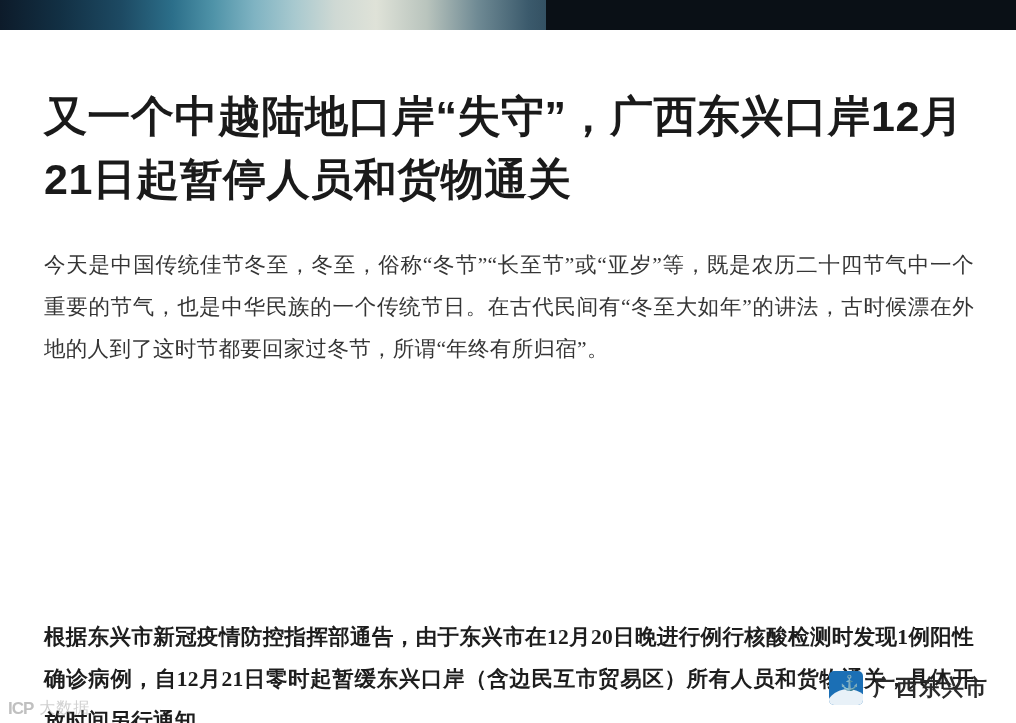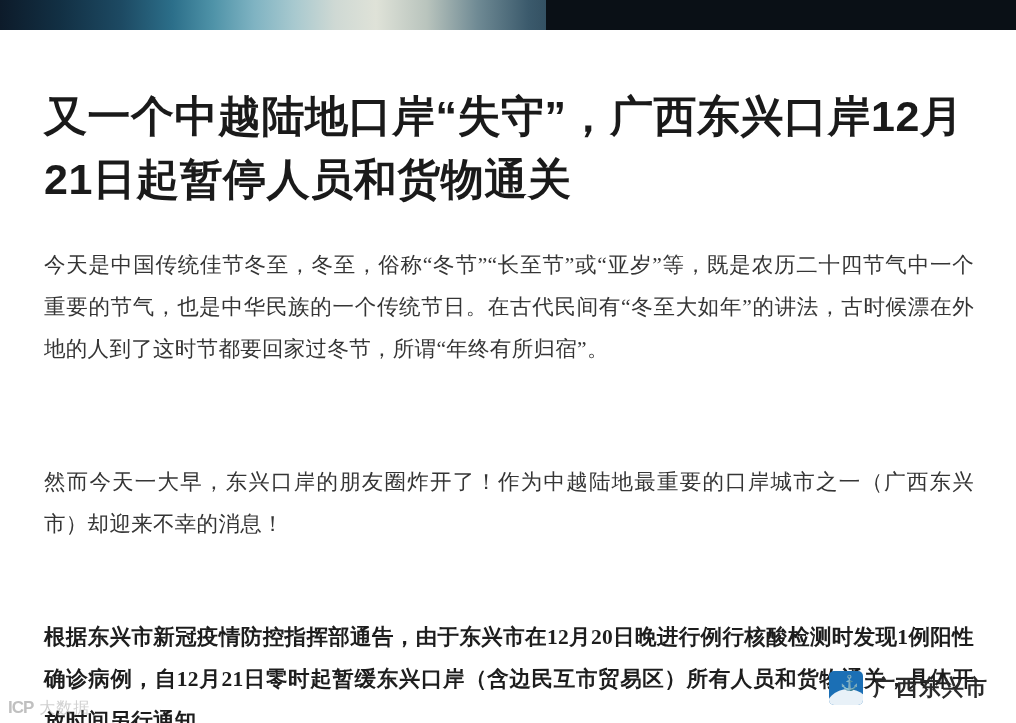--- a/index.html
+++ b/index.html
@@ -83,21 +83,21 @@
     font-weight: bold;
     color: #1d1d1d;
   }
 
   
   .watermark-left {
     position: absolute;
     left: 8px;
     bottom: 4px;
     display: flex;
-    align-items: flex-start;
+    align-items: center;
     gap: 6px;
     opacity: 0.55;
   }
   .wm-badge {
     font-family: "Liberation Sans", sans-serif;
     font-size: 17px;
     font-weight: bold;
     color: #8d8d8d;
     letter-spacing: -1px;
   }
@@ -157,21 +157,20 @@
   <div class="top-strip">
     <div class="strip-dark"></div>
   </div>
 
   <div class="article">
 
     <h1 class="headline">又一个中越陆地口岸“失守”，广西东兴口岸12月21日起暂停人员和货物通关</h1>
 
     <p id="para1" class="body-block">今天是中国传统佳节冬至，冬至，俗称“冬节”“长至节”或“亚岁”等，既是农历二十四节气中一个重要的节气，也是中华民族的一个传统节日。在古代民间有“冬至大如年”的讲法，古时候漂在外地的人到了这时节都要回家过冬节，所谓“年终有所归宿”。</p>
 
-    <p id="para2" class="body-block">然而今天一大早，东兴口岸的朋友圈炸开了！作为中越陆地最重要的口岸城市之一（广西东兴市）却迎来不幸的消息！</p>
 
     <p id="para3" class="body-block">根据东兴市新冠疫情防控指挥部通告，由于东兴市在12月20日晚进行例行核酸检测时发现1例阳性确诊病例，自12月21日零时起暂缓东兴口岸（含边民互市贸易区）所有人员和货物通关，具体开放时间另行通知。</p>
 
     <div class="watermark-left">
       <span class="wm-badge">ICP</span>
       <span class="wm-text">大数据</span>
     </div>
 
     <div class="account-chip">
       <span class="avatar">

